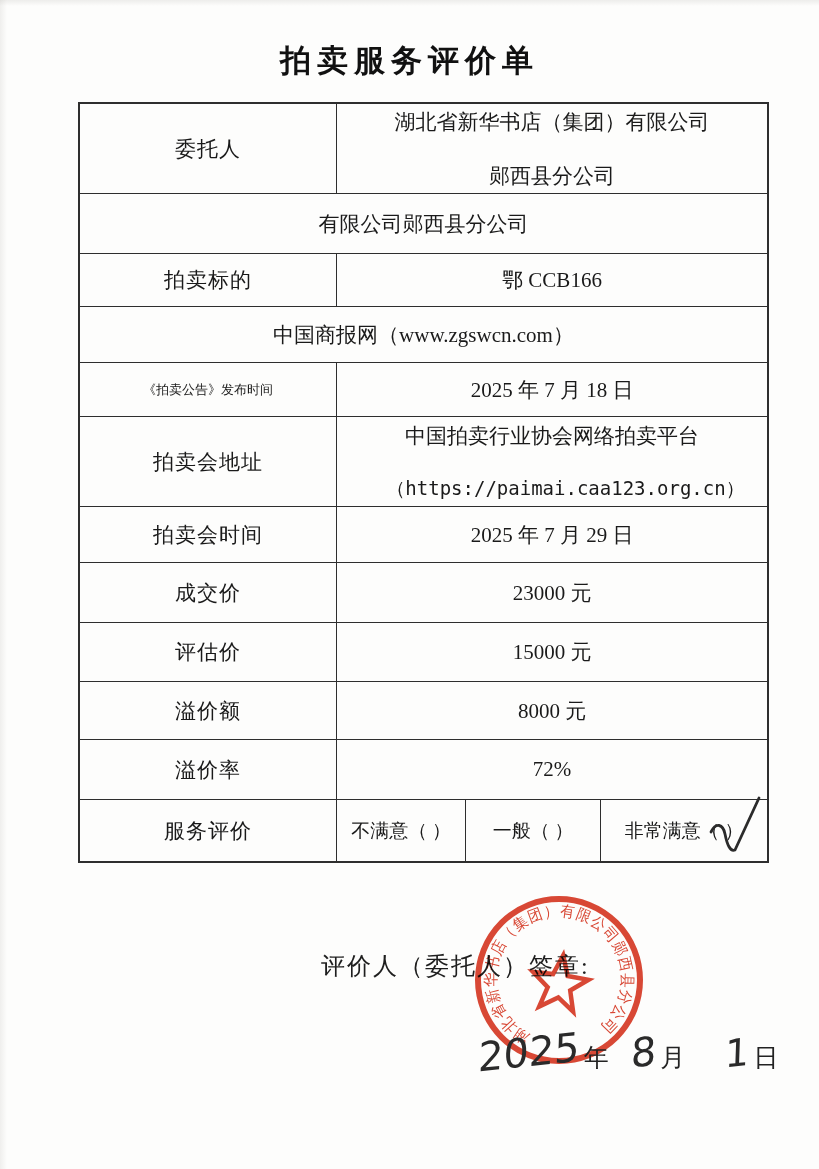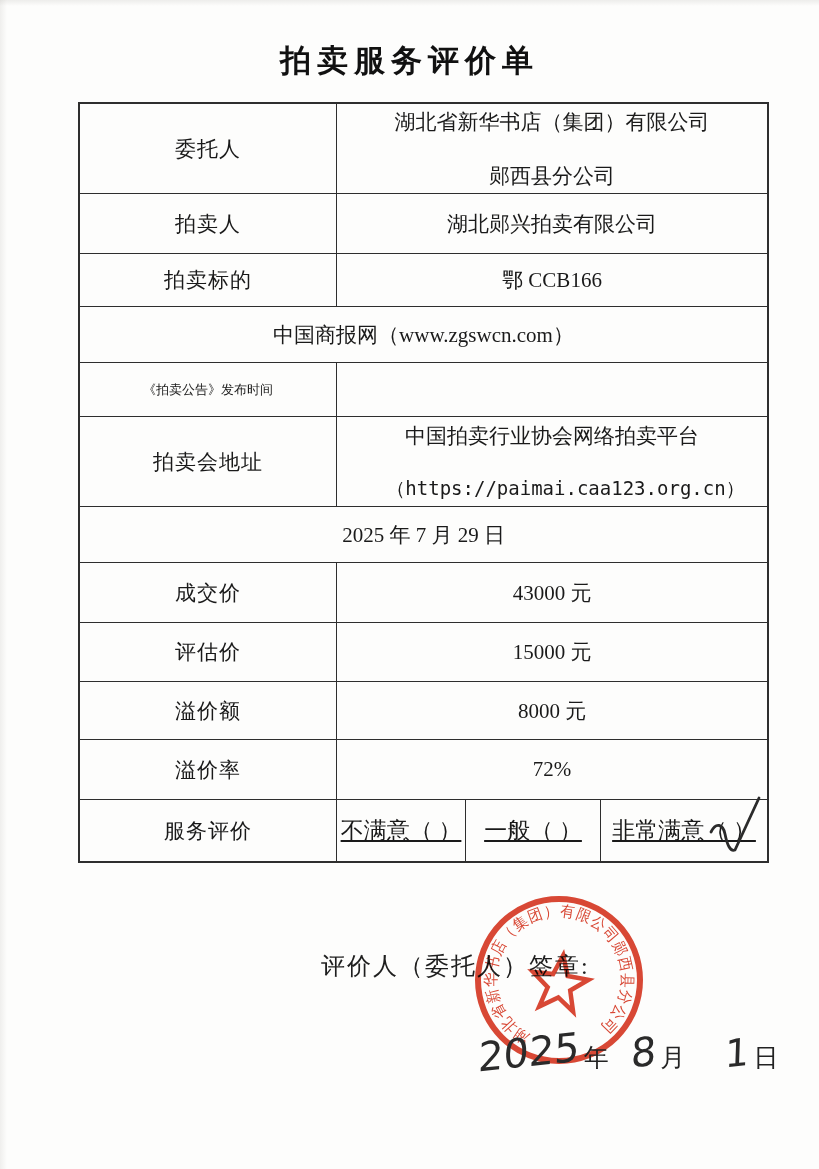--- a/index.html
+++ b/index.html
@@ -29,21 +29,21 @@
     display:flex;align-items:center;justify-content:center;
     font-size:21px;letter-spacing:1px;color:#1a1a1a;
   }
   .vcell{
     flex:1;display:flex;flex-direction:column;align-items:center;justify-content:center;
     font-size:21px;color:#1a1a1a;box-sizing:border-box;gap:26px;text-align:center;
   }
   .vcell .mono{font-family:"DejaVu Sans Mono","Liberation Mono",monospace;font-size:19px;letter-spacing:0;margin-left:27px;}
   .opt{
     display:flex;align-items:center;justify-content:center;box-sizing:border-box;
-    font-size:23px;color:#1a1a1a;position:relative;letter-spacing:0px;text-decoration:underline;
+    font-size:19px;color:#1a1a1a;position:relative;letter-spacing:0px;
   }
   .opt + .opt{border-left:1.5px solid #2e2e2e;}
   .opt1{flex:0 0 128px;}
   .opt2{flex:0 0 135px;}
   .opt3{flex:1;}
   .check-svg{position:absolute;right:2px;top:-14px;pointer-events:none;}
   .sign-line{
     position:absolute;left:321px;top:950px;
     font-size:24px;letter-spacing:2px;color:#1e1e1e;z-index:1;
   }
@@ -71,61 +71,64 @@
 
   <div class="trow" style="height:89px">
     <div class="lcell">委托人</div>
     <div class="vcell">
       <span>湖北省新华书店（集团）有限公司</span>
       <span>郧西县分公司</span>
     </div>
   </div>
 
   <div class="trow" style="height:60px">
-    <div class="lcell">拍卖人</div>
     <div class="vcell">
-      <span>湖北郧兴拍卖有限公司</span>
+      <span>有限公司郧西县分公司</span>
     </div>
   </div>
 
   <div class="trow" style="height:53px">
     <div class="lcell">拍卖标的</div>
     <div class="vcell">
       <span>鄂 CCB166</span>
     </div>
   </div>
 
   <div class="trow" style="height:56px">
     <div class="vcell">
       <span>中国商报网（www.zgswcn.com）</span>
     </div>
   </div>
 
   <div class="trow" style="height:54px">
     <div class="lcell" style="letter-spacing:0;font-size:13px">《拍卖公告》发布时间</div>
+    <div class="vcell">
+      <span>2025 年 7 月 18 日</span>
+    </div>
   </div>
 
   <div class="trow" style="height:90px">
     <div class="lcell">拍卖会地址</div>
     <div class="vcell">
       <span>中国拍卖行业协会网络拍卖平台</span>
       <span class="mono">（https://paimai.caa123.org.cn）</span>
     </div>
   </div>
 
   <div class="trow" style="height:56px">
+    <div class="lcell">拍卖会时间</div>
     <div class="vcell">
       <span>2025 年 7 月 29 日</span>
     </div>
   </div>
 
   <div class="trow" style="height:60px">
     <div class="lcell">成交价</div>
     <div class="vcell">
-      <span>43000 元</span>
+      <span>23000 元</span>
     </div>
   </div>
 
   <div class="trow" style="height:59px">
     <div class="lcell">评估价</div>
     <div class="vcell">
       <span>15000 元</span>
     </div>
   </div>
 

